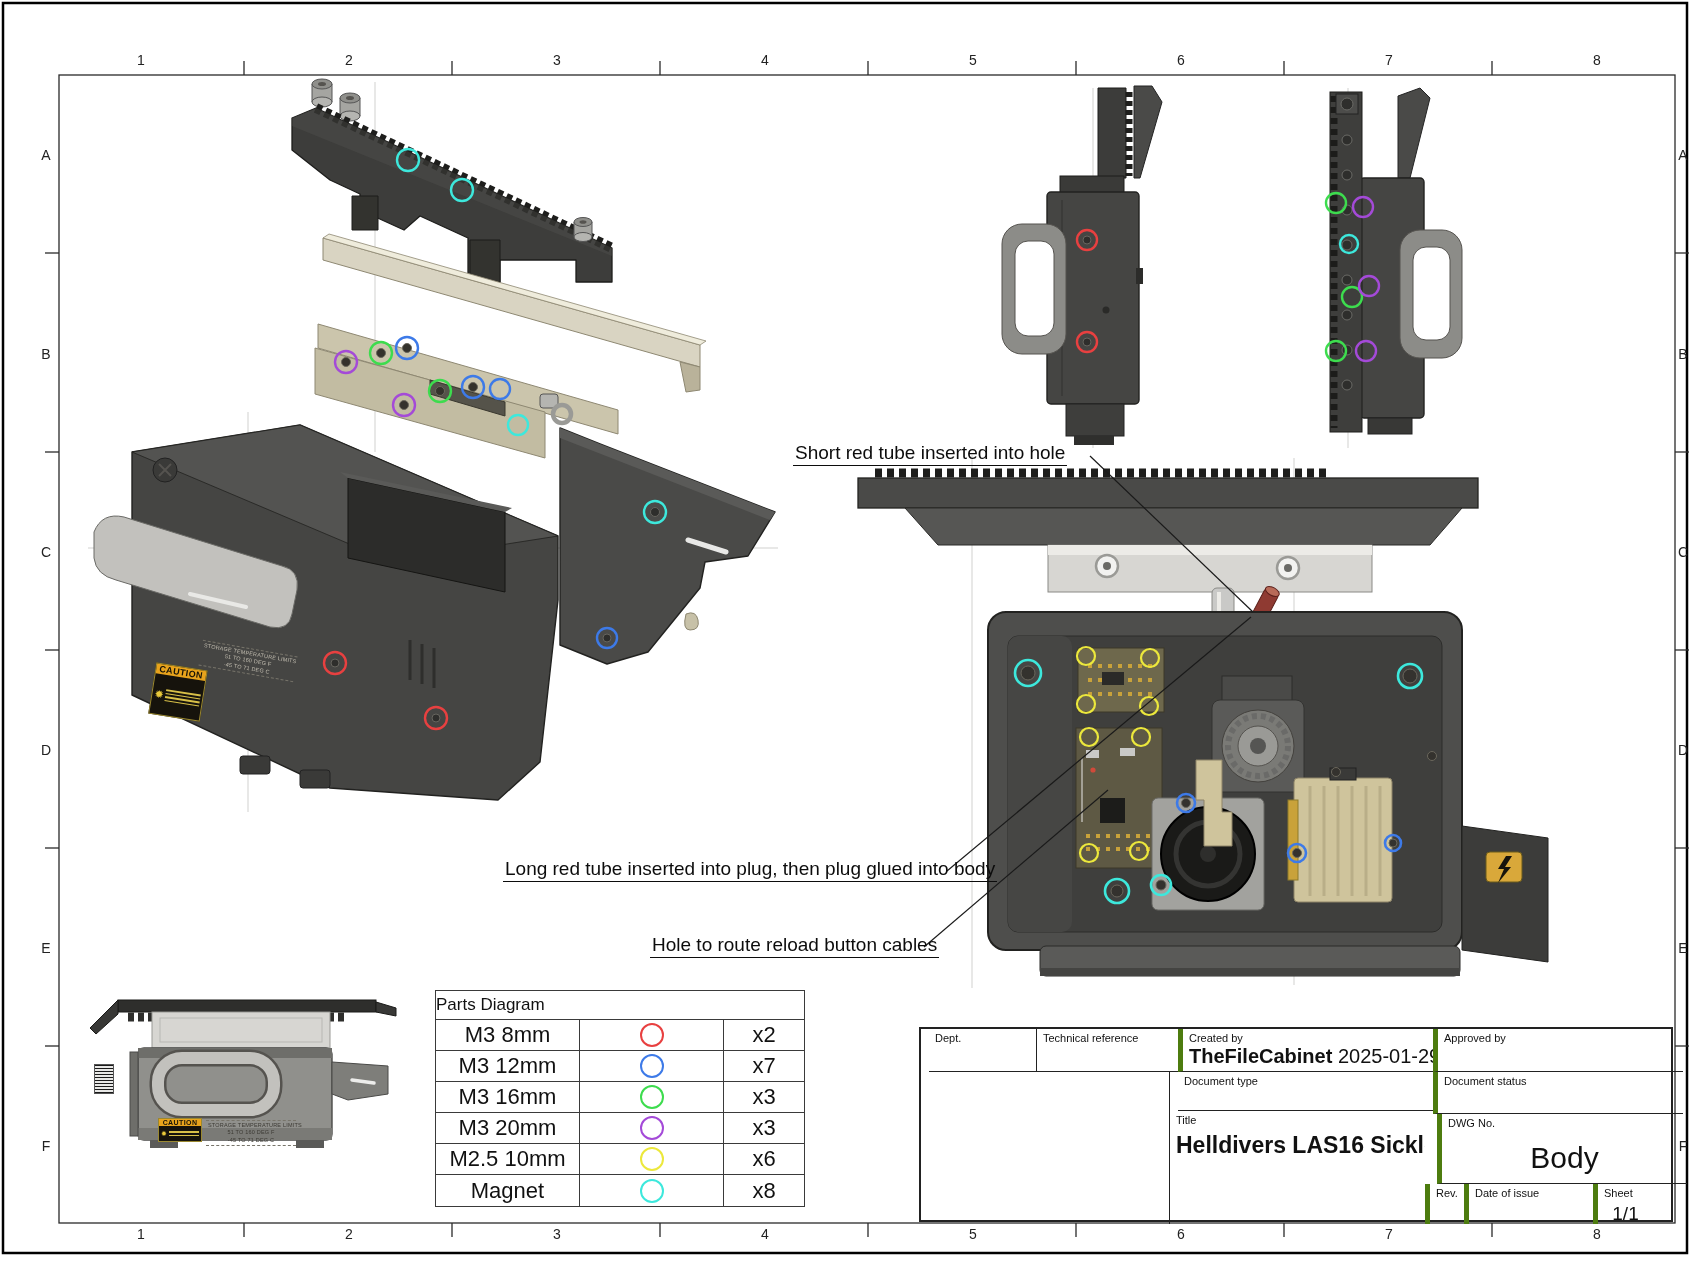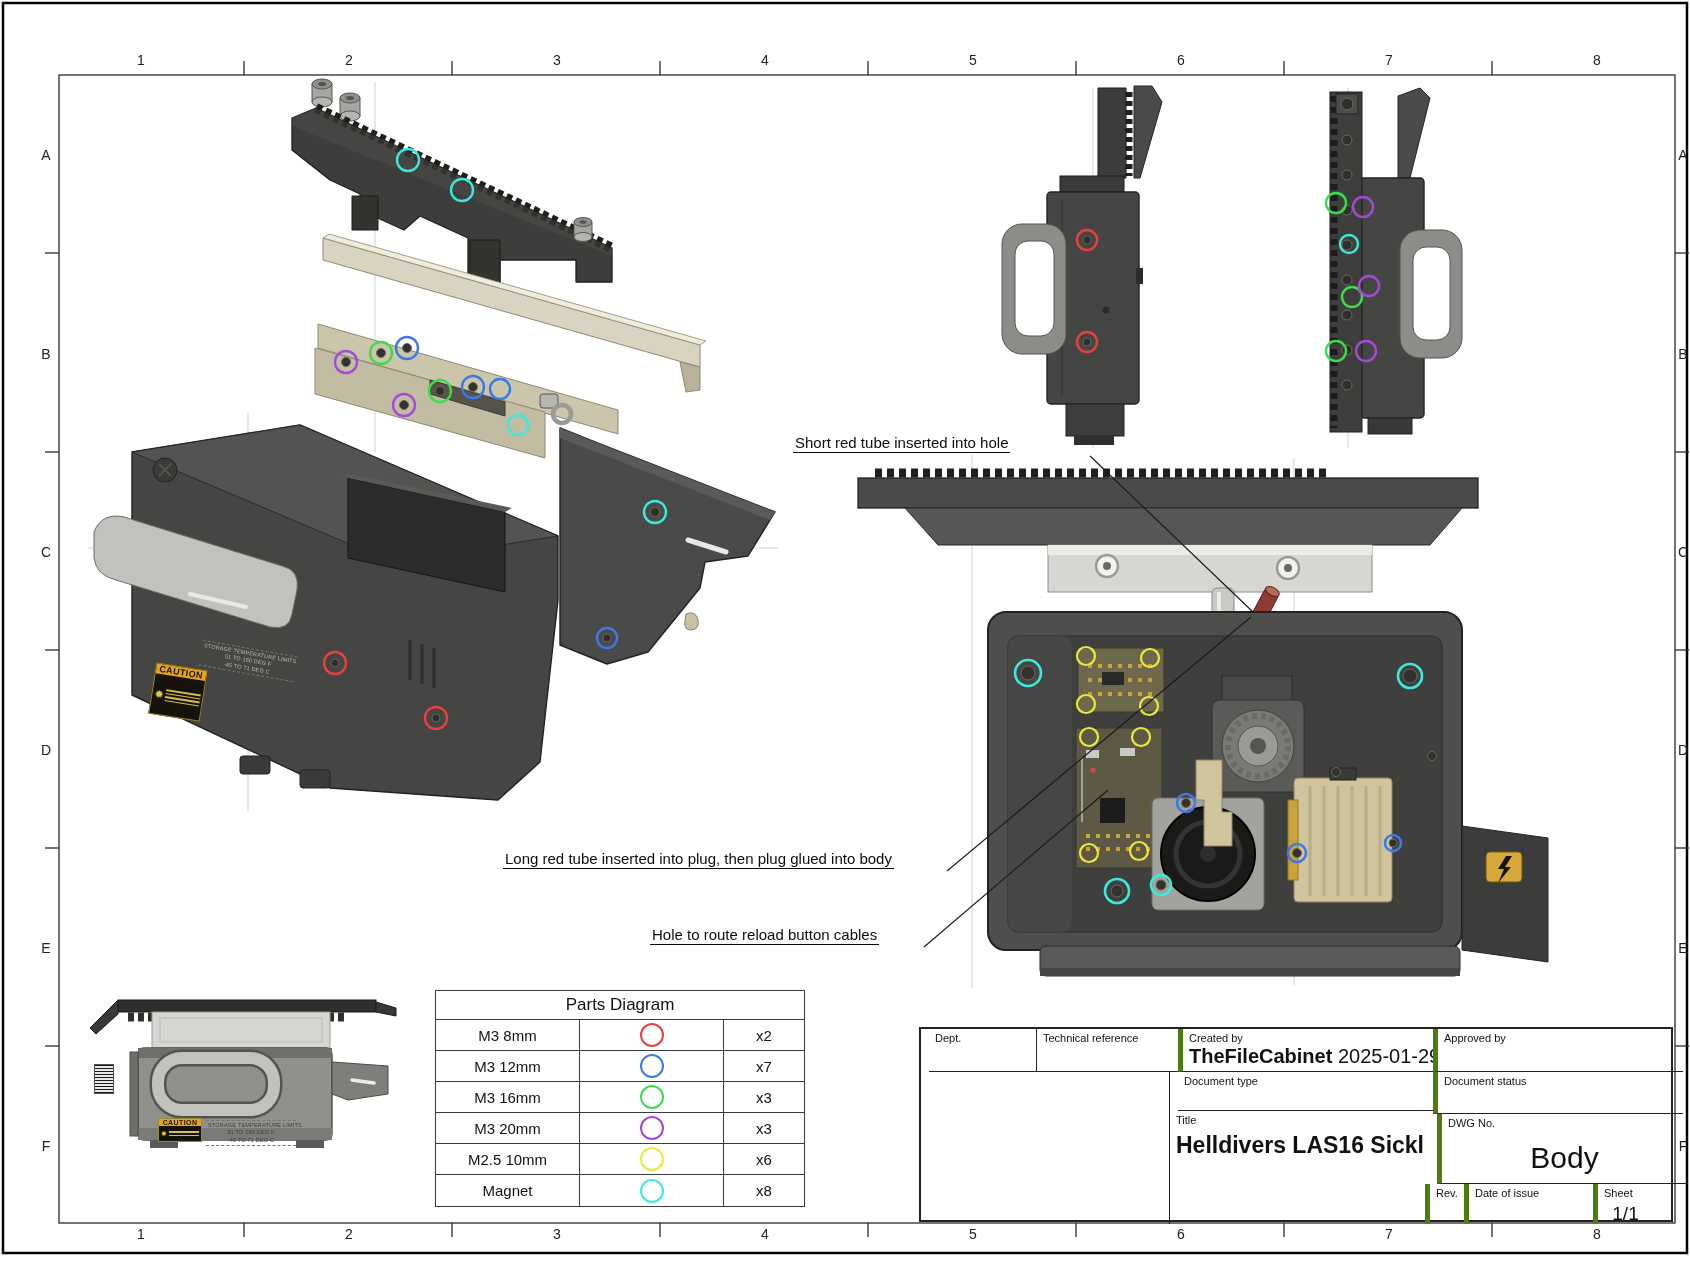--- a/index.html
+++ b/index.html
@@ -1,27 +1,27 @@
 <!DOCTYPE html>
 <html><head>
 <meta charset="utf-8">
 <style>
   html,body{margin:0;padding:0;background:#ffffff;}
   body{width:1690px;height:1263px;position:relative;font-family:"Liberation Sans",sans-serif;overflow:hidden;color:#111;}
   svg.art{position:absolute;left:0;top:0;z-index:1;}
   
   .gl{position:absolute;z-index:2;width:18px;text-align:center;font-size:14px;color:#222;}
   
-  .anno{position:absolute;z-index:3;font-size:15px;color:#0c0c0c;border-bottom:1.2px solid #0c0c0c;padding:0 2px 1px 2px;white-space:nowrap;background:transparent;}
+  .anno{position:absolute;z-index:3;font-size:19px;color:#0c0c0c;border-bottom:1.2px solid #0c0c0c;padding:0 2px 1px 2px;white-space:nowrap;background:transparent;margin-top:8px;}
   
   .parts-table{position:absolute;left:435px;top:990px;width:370px;z-index:3;border:1.6px solid #3a3a3a;background:#fff;box-sizing:border-box;}
-  .pt-header{height:28px;line-height:28px;text-align:center;font-size:17px;border-bottom:1px solid #3a3a3a;}
+  .pt-header{height:28px;line-height:28px;text-align:left;font-size:17px;border-bottom:1px solid #3a3a3a;}
   .pt-row{display:flex;height:31px;border-bottom:1px solid #3a3a3a;box-sizing:border-box;}
   .pt-row:last-child{border-bottom:none;}
-  .pt-cell{display:flex;align-items:center;justify-content:center;font-size:15px;box-sizing:border-box;}
+  .pt-cell{display:flex;align-items:center;justify-content:center;font-size:22px;box-sizing:border-box;}
   .pt-label{width:144px;border-right:1px solid #3a3a3a;}
   .pt-circ{width:144px;border-right:1px solid #3a3a3a;}
   .pt-count{flex:1;}
   .ring{display:inline-block;width:24px;height:24px;border-radius:50%;border:2.4px solid #888;box-sizing:border-box;}
   
   .tblock{position:absolute;left:919px;top:1027px;width:754px;height:195px;border:2px solid #222;box-sizing:border-box;z-index:3;background:#fff;}
   .tb-cell{position:absolute;box-sizing:border-box;padding:3px 6px;overflow:hidden;}
   .tb-label{font-size:11px;color:#111;display:block;}
   .br{border-right:1px solid #222;} .bb{border-bottom:1px solid #222;margin-left:8px;} .bl{border-left:5px solid #4d7c0f;}
   .tb-created-val{font-size:20px;margin-top:1px;white-space:nowrap;}

